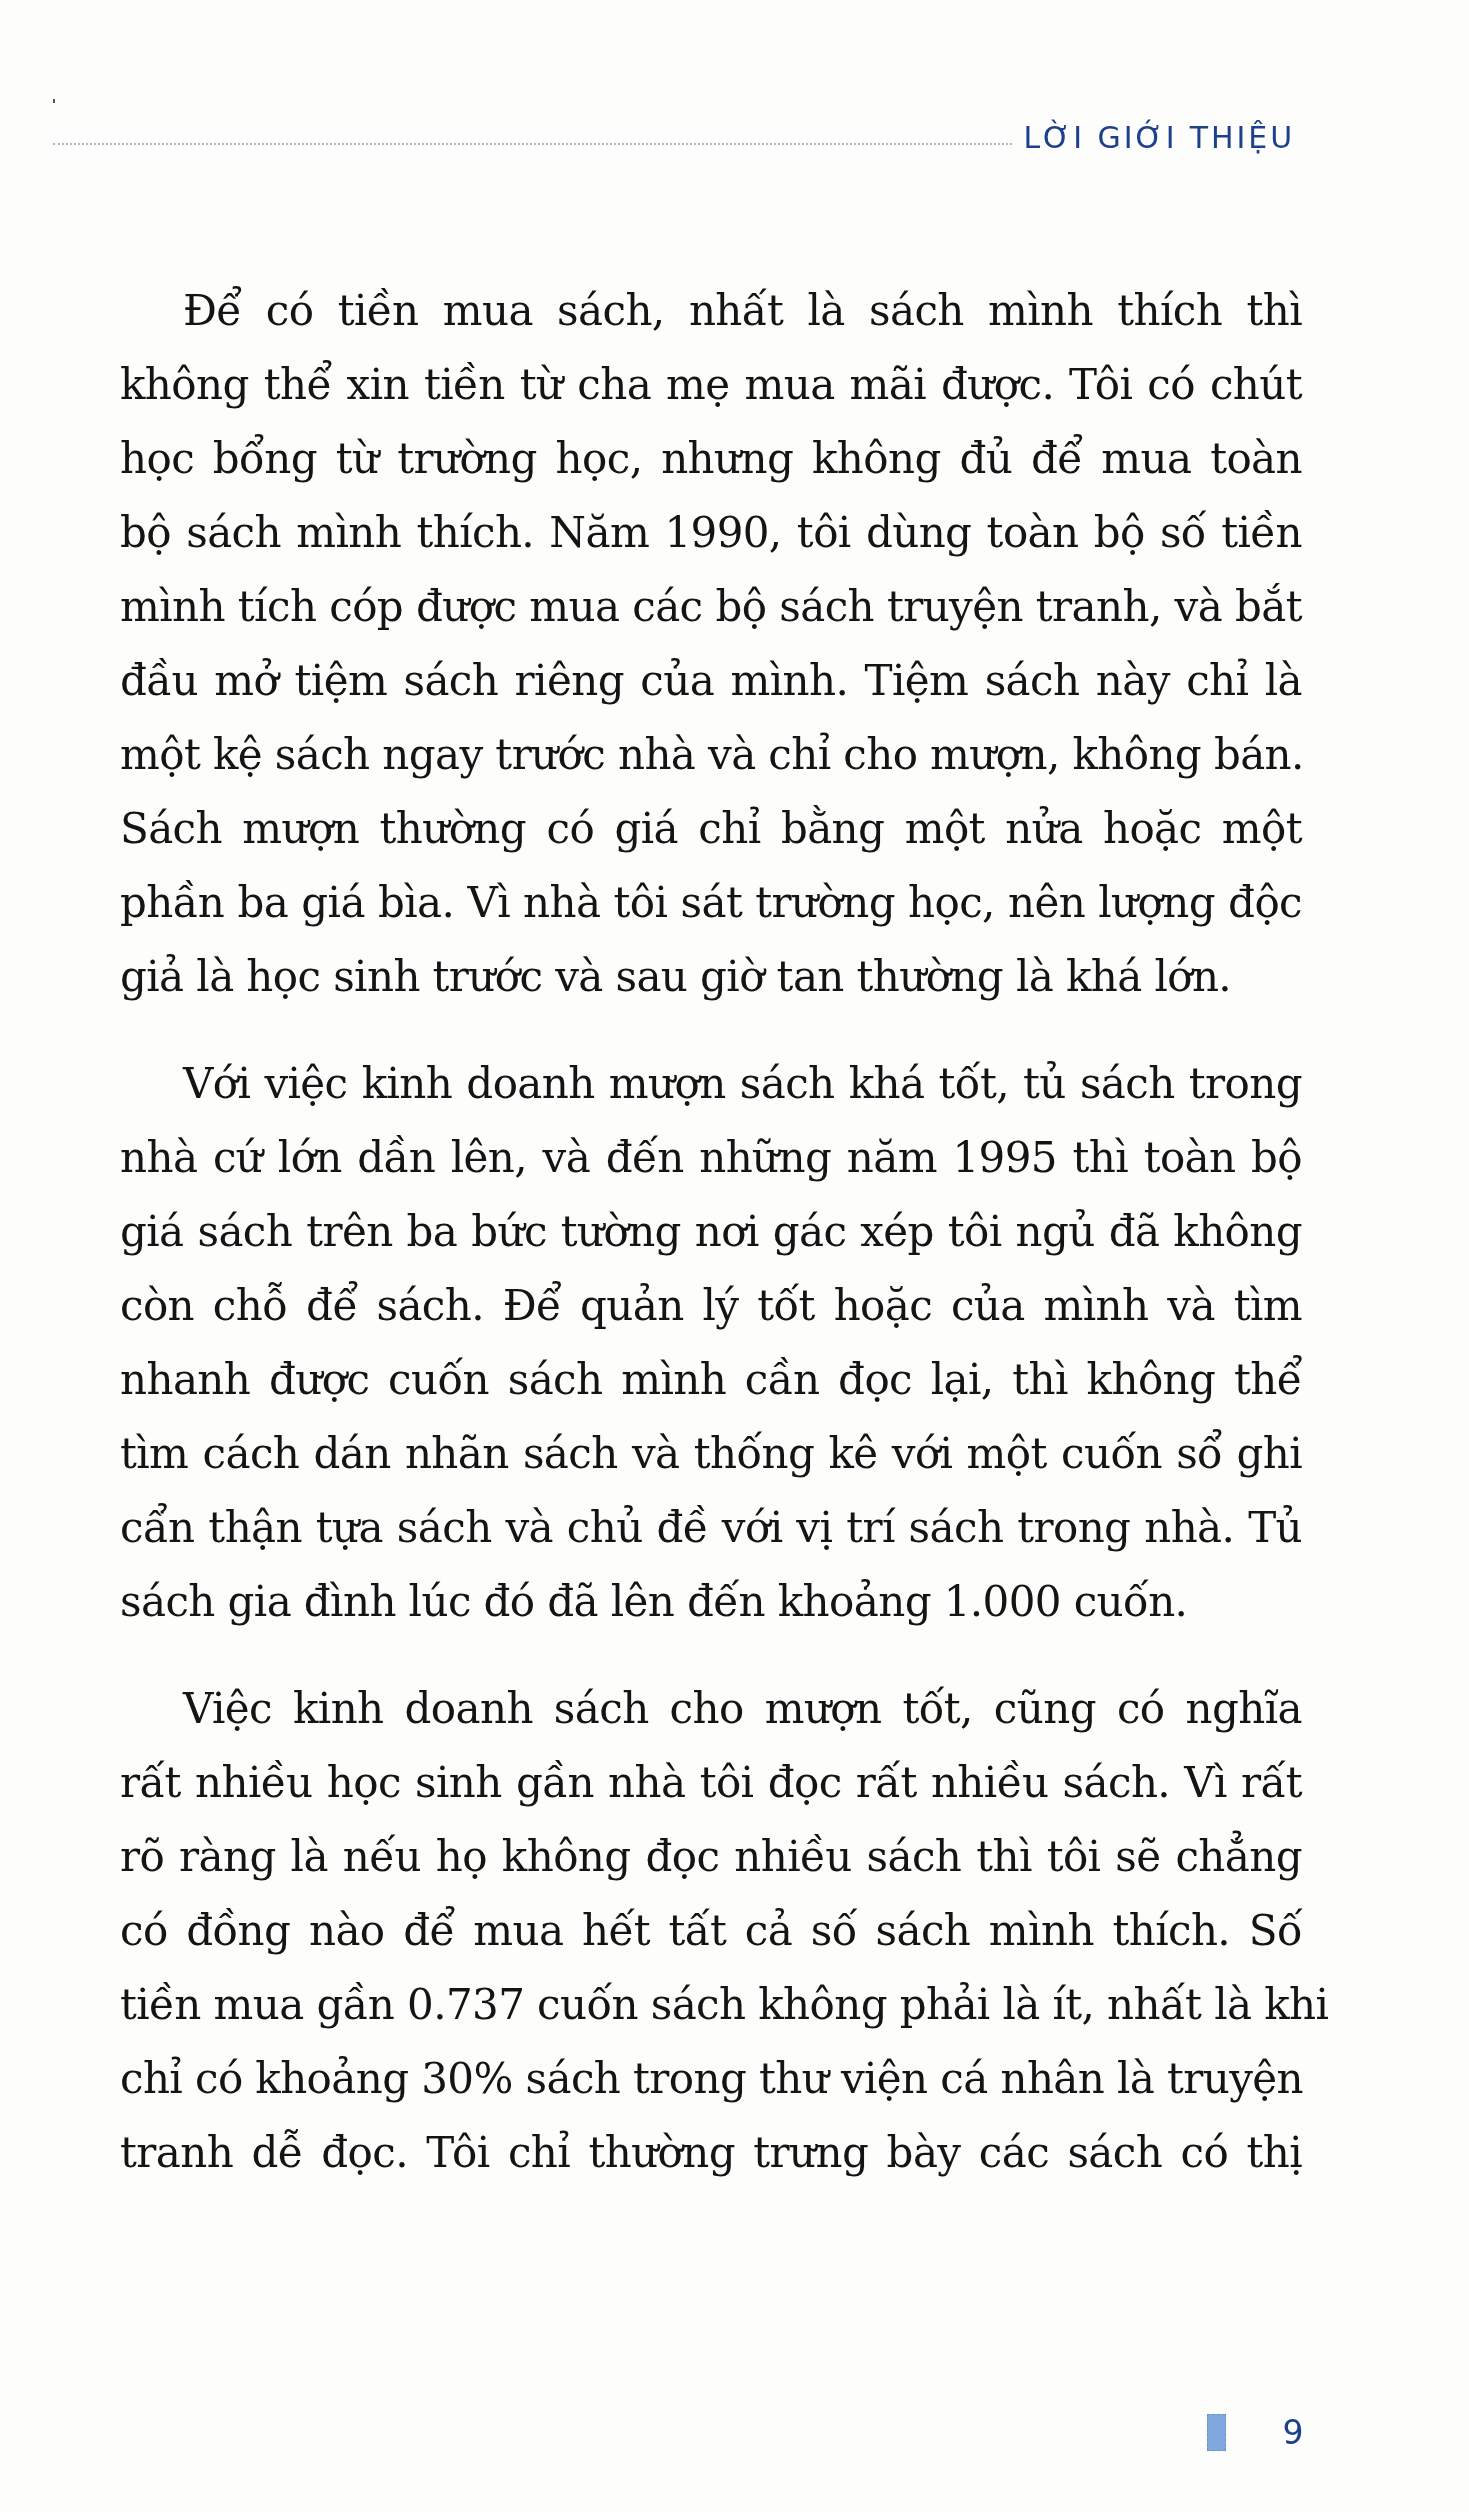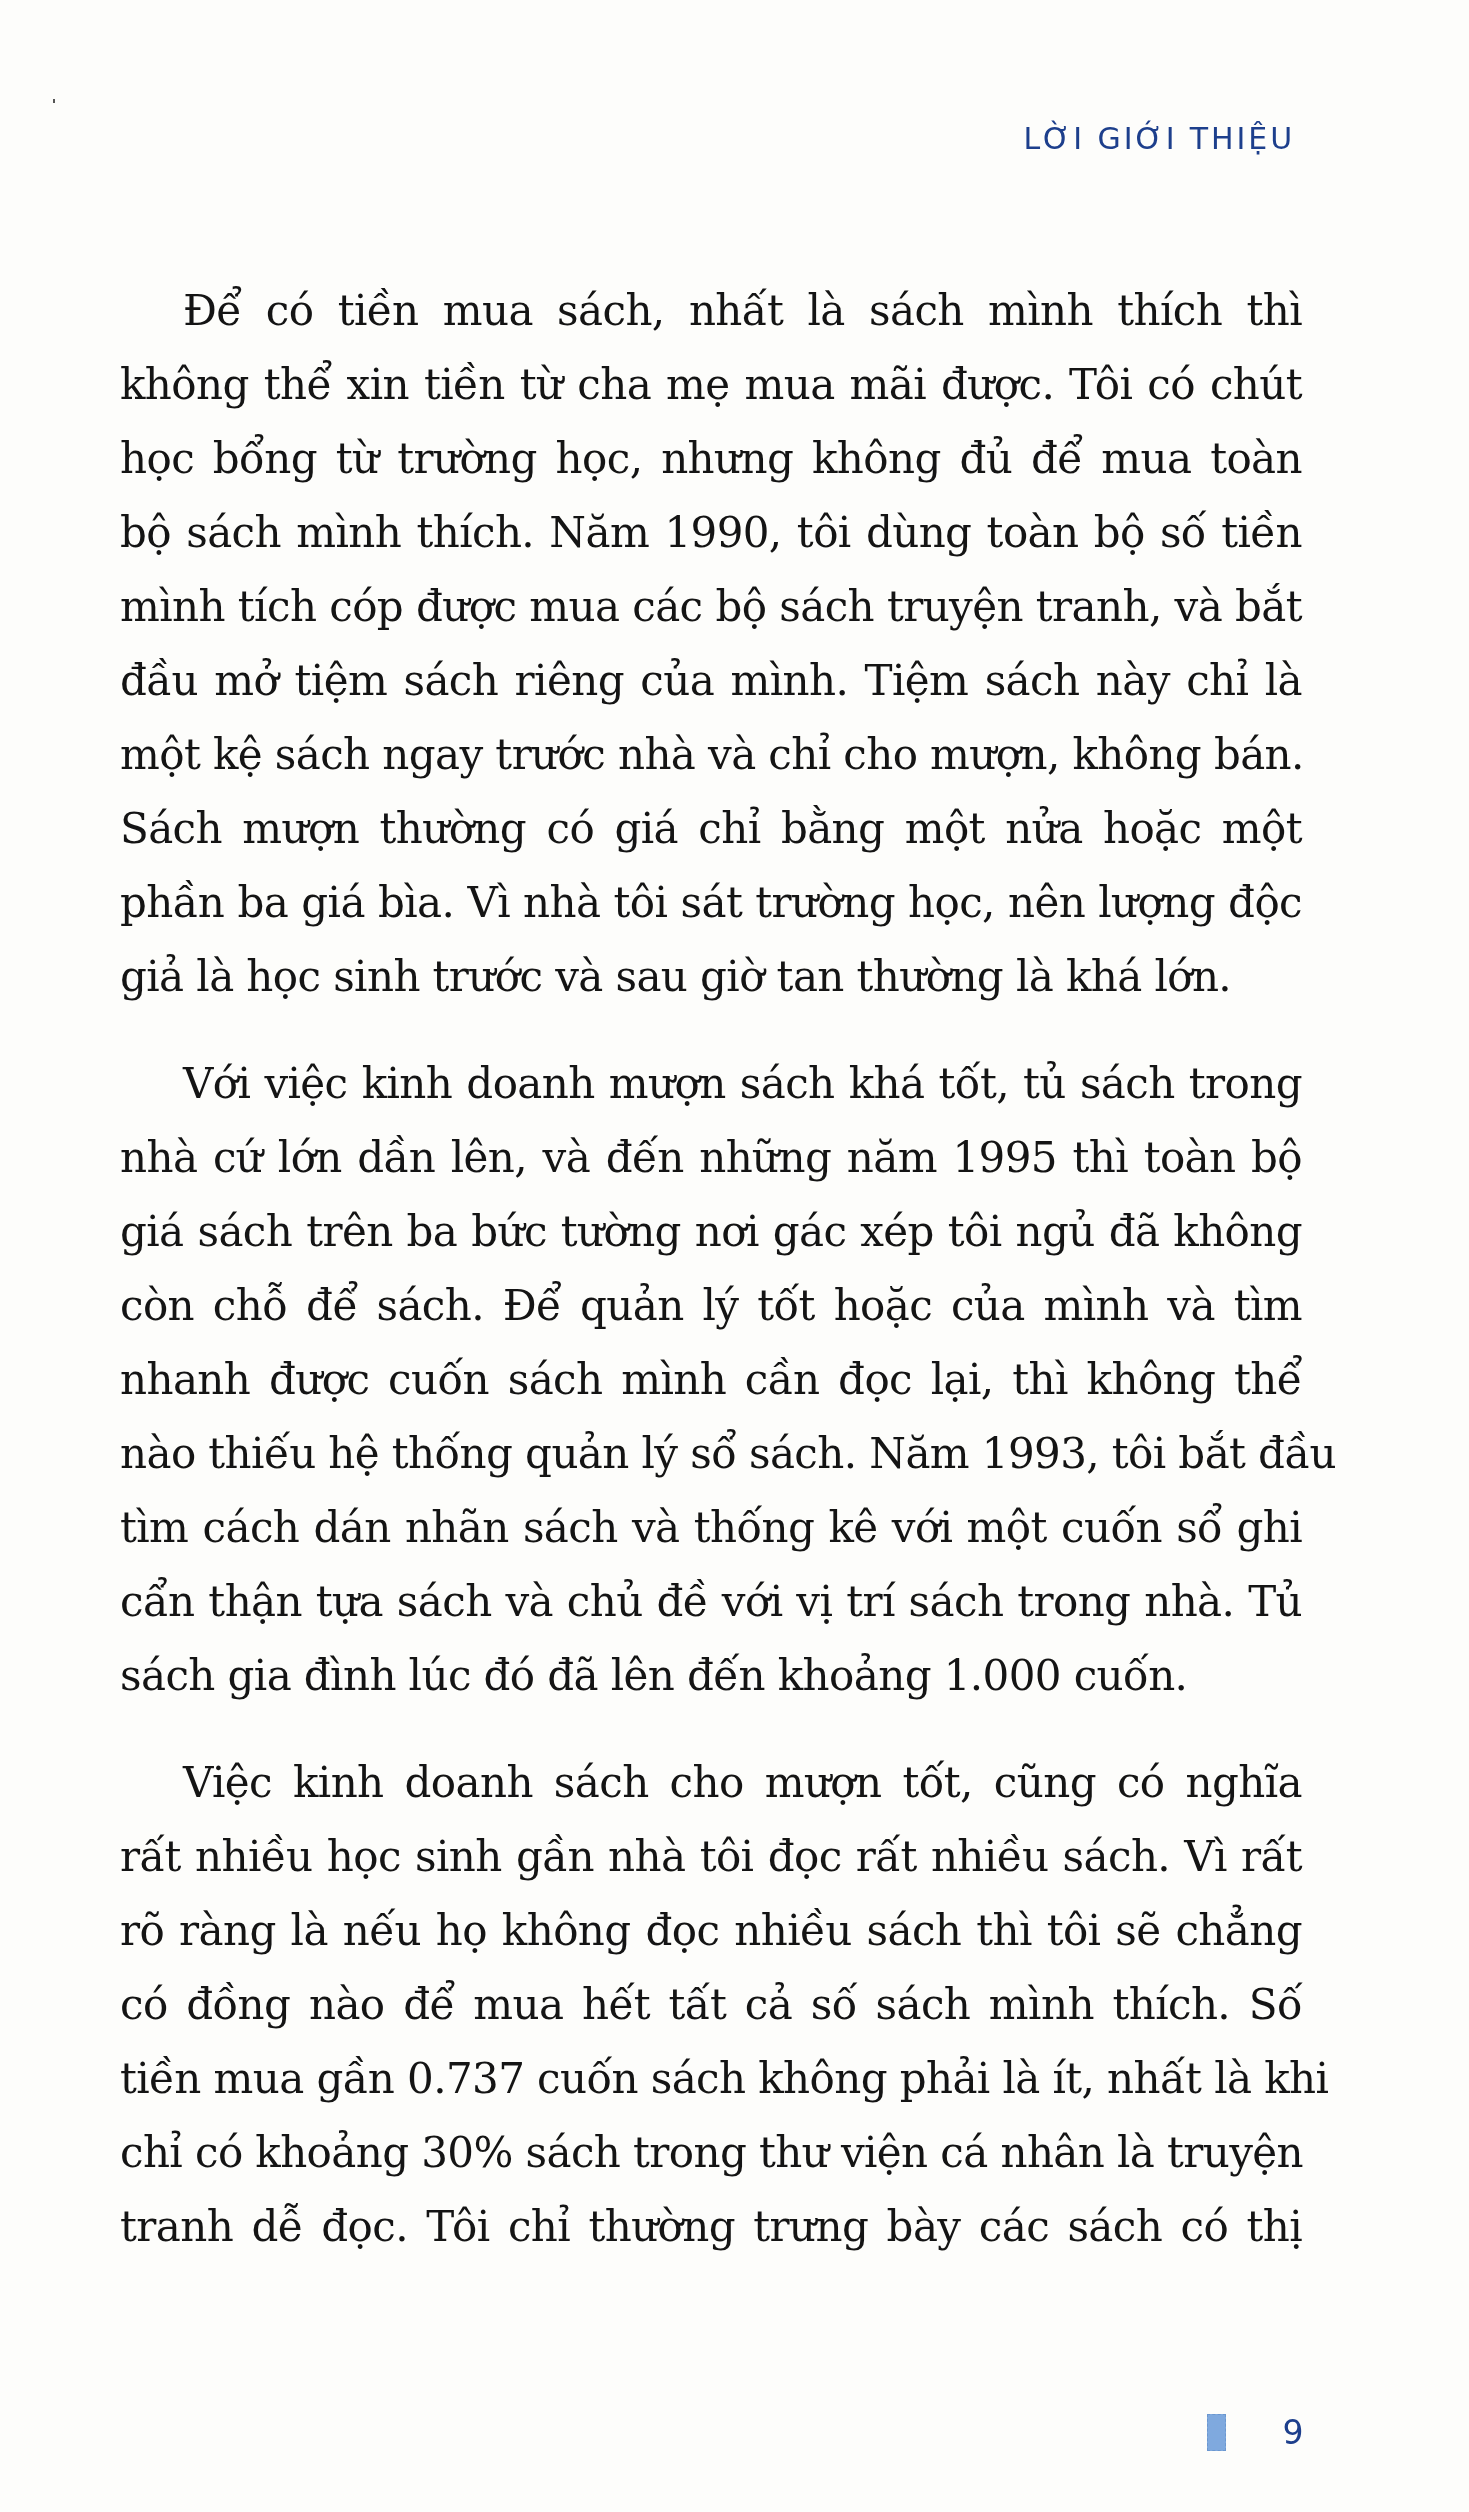--- a/index.html
+++ b/index.html
@@ -24,21 +24,20 @@
       background: #555;
     }
     .running-header {
       position: absolute;
       left: 53px;
       right: 174px;
       top: 114px;
       height: 39px;
       display: flex;
       align-items: flex-end;
-      flex-direction: column;
     }
     .dotted-rule {
       flex: 1;
       border-bottom: 2.9px dotted #a9b6cc;
       margin-bottom: 7.8px;
       margin-right: 11.6px;
     }
     .header-title {
       font-family: "DejaVu Sans", "Liberation Sans", sans-serif;
       font-size: 30px;
@@ -116,21 +115,20 @@
     <span class="line">phần ba giá bìa. Vì nhà tôi sát trường học, nên lượng độc</span>
     <span class="line last">giả là học sinh trước và sau giờ tan thường là khá lớn.</span>
   </div>
 
   <div class="para">
     <span class="line first">Với việc kinh doanh mượn sách khá tốt, tủ sách trong</span>
     <span class="line">nhà cứ lớn dần lên, và đến những năm 1995 thì toàn bộ</span>
     <span class="line">giá sách trên ba bức tường nơi gác xép tôi ngủ đã không</span>
     <span class="line">còn chỗ để sách. Để quản lý tốt hoặc của mình và tìm</span>
     <span class="line">nhanh được cuốn sách mình cần đọc lại, thì không thể</span>
-    <span class="line">nào thiếu hệ thống quản lý sổ sách. Năm 1993, tôi bắt đầu</span>
     <span class="line">tìm cách dán nhãn sách và thống kê với một cuốn sổ ghi</span>
     <span class="line">cẩn thận tựa sách và chủ đề với vị trí sách trong nhà. Tủ</span>
     <span class="line last">sách gia đình lúc đó đã lên đến khoảng 1.000 cuốn.</span>
   </div>
 
   <div class="para">
     <span class="line first">Việc kinh doanh sách cho mượn tốt, cũng có nghĩa</span>
     <span class="line">rất nhiều học sinh gần nhà tôi đọc rất nhiều sách. Vì rất</span>
     <span class="line">rõ ràng là nếu họ không đọc nhiều sách thì tôi sẽ chẳng</span>
     <span class="line">có đồng nào để mua hết tất cả số sách mình thích. Số</span>

